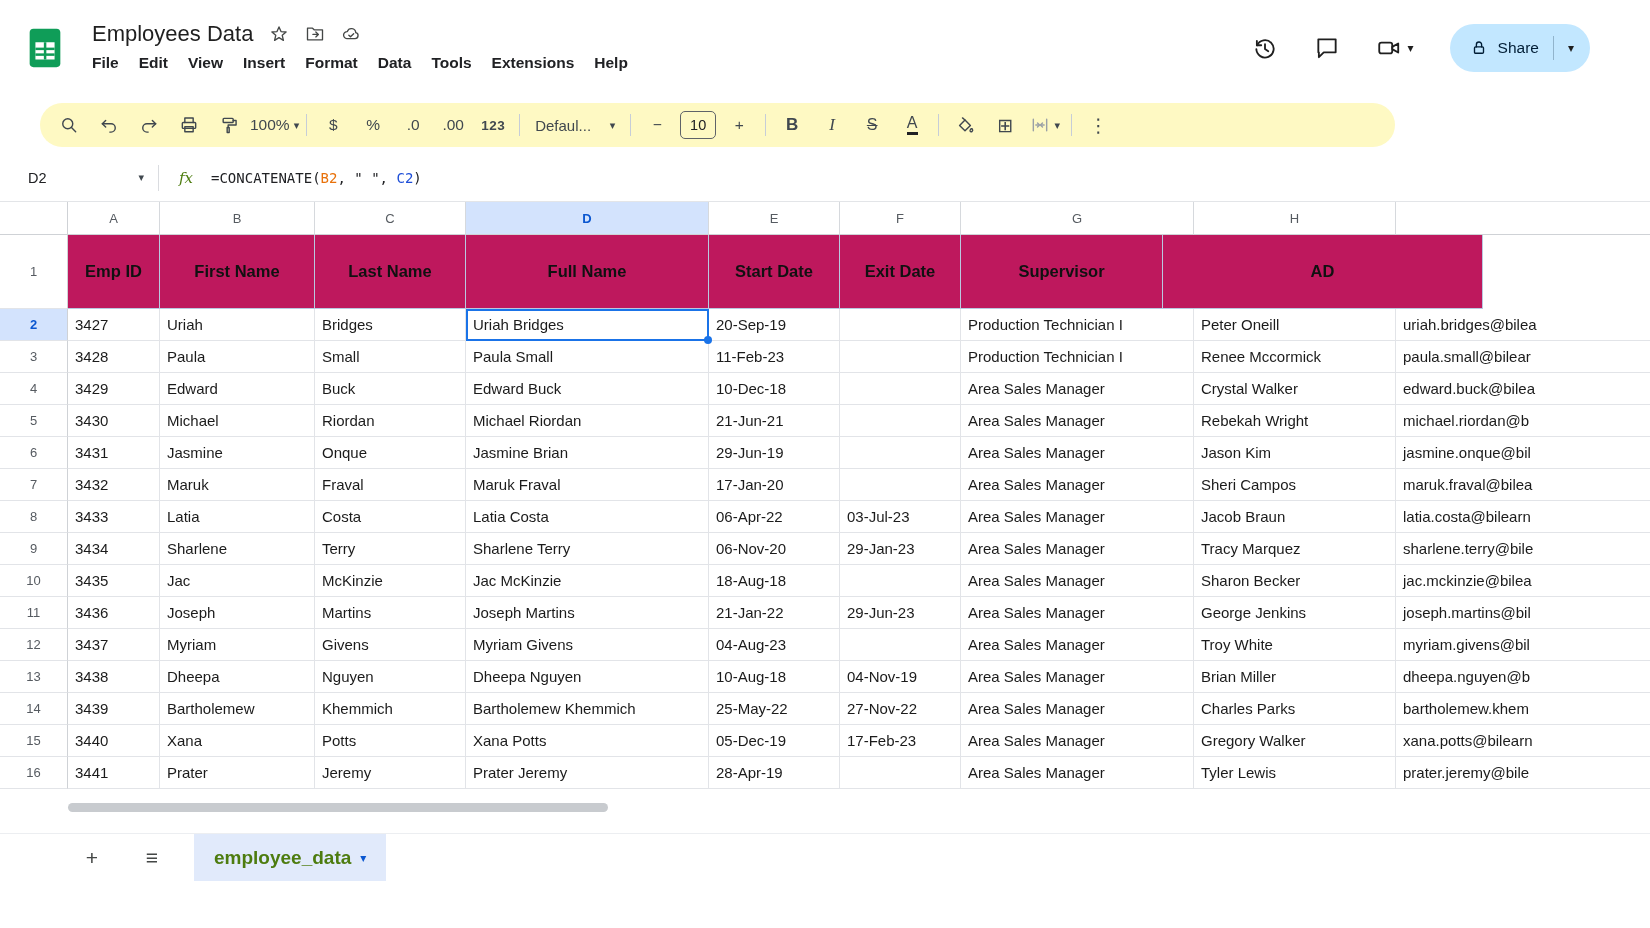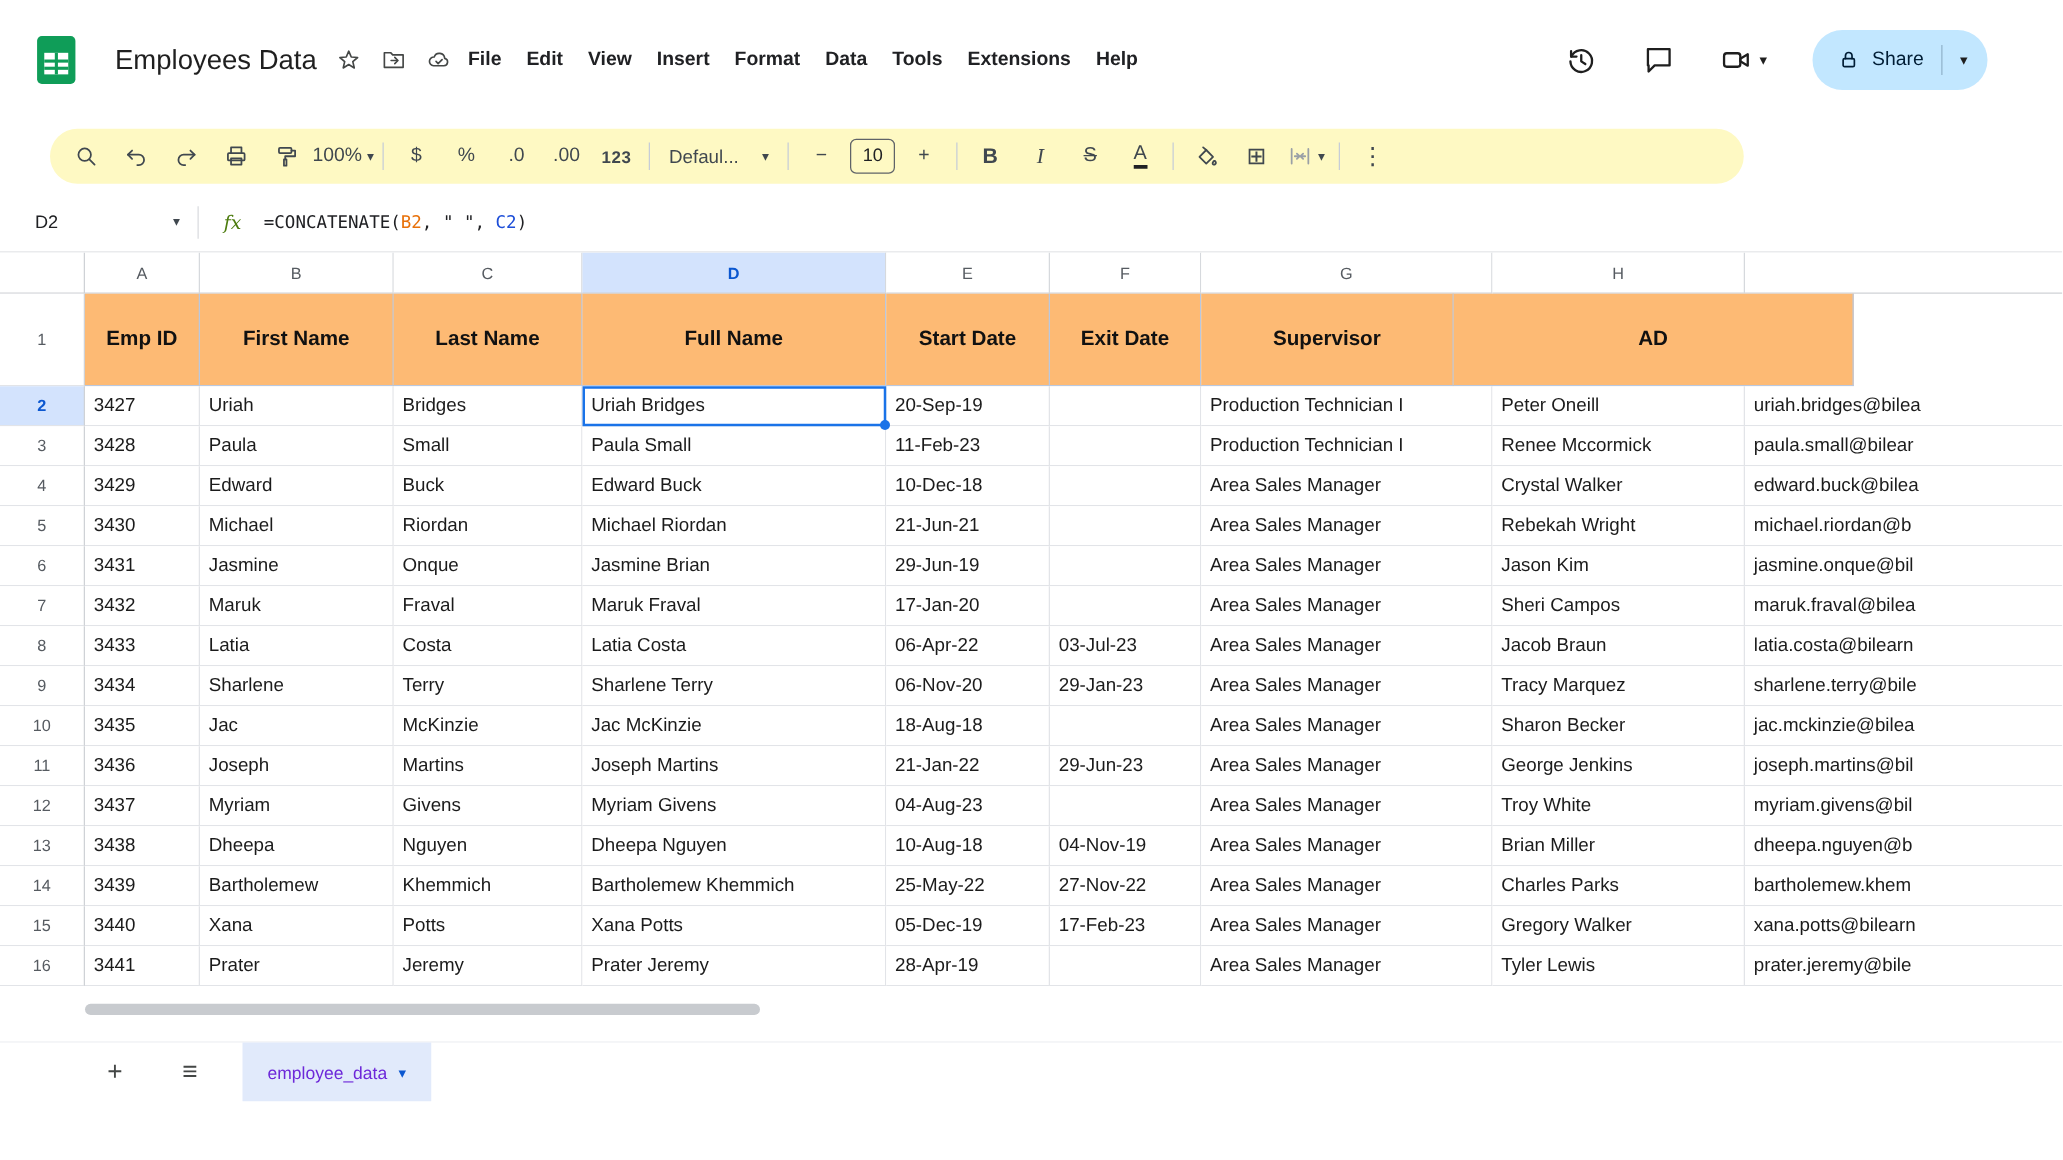--- a/index.html
+++ b/index.html
@@ -3,21 +3,21 @@
 <meta charset="utf-8">
 <style>
   * { margin:0; padding:0; box-sizing:border-box; }
   html,body { width:1650px; height:928px; overflow:hidden; background:#fff;
     font-family:"Liberation Sans", sans-serif; color:#202124; }
   .app { width:1650px; height:928px; display:flex; flex-direction:column; overflow:hidden; background:#fff; }
 
   
   .topbar { height:96px; display:flex; align-items:center; padding:0 16px 0 22px; flex:0 0 auto; }
   .logo { width:46px; height:46px; margin-right:14px; flex:0 0 auto; cursor:pointer; }
-  .title-area { display:flex; flex-direction:row; gap:3px; }
+  .title-area { display:flex; flex-direction:column; gap:3px; }
   .title-row { display:flex; align-items:center; gap:16px; padding-left:10px; }
   .doc-title { font-size:22px; color:#1f1f1f; }
   .ticon { width:20px; height:20px; display:flex; align-items:center; justify-content:center; color:#444746; }
   .ticon svg { width:20px; height:20px; stroke:#444746; fill:none; stroke-width:1.6; stroke-linecap:round; stroke-linejoin:round; }
   .menubar { display:flex; align-items:center; }
   .menu-item { font-size:15.5px; color:#202124; padding:4px 10px; border-radius:6px; cursor:pointer;font-weight:bold; }
   .topbar-right { margin-left:auto; display:flex; align-items:center; gap:36px; padding-right:44px; }
   .ricon { display:flex; align-items:center; gap:6px; }
   .ricon svg { width:26px; height:26px; stroke:#1f1f1f; fill:none; stroke-width:1.7; stroke-linecap:round; stroke-linejoin:round; }
   .caret { font-size:12px; color:#1f1f1f; line-height:1; }
@@ -60,38 +60,38 @@
   .colhdr-row { display:flex; height:33px; }
   .corner { width:68px; flex:0 0 auto; background:#fff; border-right:1px solid #cfd2d6; border-bottom:1px solid #cfd2d6; }
   .colh { height:33px; display:flex; align-items:center; justify-content:center; font-size:13px; color:#565b61;
     background:#fff; border-right:1px solid #d6d9dd; border-bottom:1px solid #cfd2d6; flex:0 0 auto; cursor:pointer; }
   .grow { display:flex; height:32px; }
   .hrow { height:74px; }
   .rowh { width:68px; flex:0 0 auto; display:flex; align-items:center; justify-content:center; font-size:13px;
     color:#565b61; background:#fff; border-right:1px solid #cfd2d6; border-bottom:1px solid #e2e4e8; cursor:pointer; }
   .cell { border-right:1px solid #e2e4e8; border-bottom:1px solid #e2e4e8; display:flex; align-items:center;
     padding-left:7px; font-size:15px; color:#1b1b1b; white-space:nowrap; overflow:hidden; background:#fff; flex:0 0 auto; cursor:cell; }
-  .hcell { background:#fdba74; font-weight:700; font-size:16.5px; justify-content:center; padding-left:0;
+  .hcell { background:#be185d; font-weight:700; font-size:16.5px; justify-content:center; padding-left:0;
     border-right:1px solid #b9c8e0; border-bottom:1px solid #b9c8e0; color:#111; }
   .selh { background:#d3e3fd !important; color:#0b57d0 !important; font-weight:700; }
   .selcell { outline:2px solid #1a73e8; outline-offset:-2px; position:relative; z-index:3; overflow:visible; }
   .fill-handle { position:absolute; right:-4px; bottom:-4px; width:8px; height:8px; background:#1a73e8;
     border-radius:50%; z-index:4; cursor:crosshair; }
   .c0{width:92px}.c1{width:155px}.c2{width:151px}.c3{width:243px}.c4{width:131px}
   .c5{width:121px}.c6{width:233px}.c7{width:202px}.c8{width:320px}
 
   
   .scrollzone { height:44px; position:relative; background:#fff; flex:0 0 auto; }
   .hscroll { position:absolute; left:68px; top:14px; width:540px; height:9px; border-radius:5px; background:#c8cbcf; cursor:grab; }
   .sheetbar { height:48px; display:flex; align-items:center; padding-left:74px; gap:24px; background:#fff;
     border-top:1px solid #eceef1; flex:0 0 auto; }
   .sbtn { width:36px; height:36px; display:flex; align-items:center; justify-content:center; font-size:21px;
     color:#444746; border-radius:50%; cursor:pointer; }
   .tab { height:48px; display:flex; align-items:center; gap:9px; padding:0 20px; background:#e1eafb; cursor:pointer; }
-  .tab-label { color:#6d28d9; font-weight:400; font-size:14px; }
+  .tab-label { color:#4d7c0f; font-weight:700; font-size:19px; }
   .tab .caret { color:#0b57d0; }
   .filler { flex:1 1 auto; background:#fff; }
 </style>
 </head>
 <body>
 
 <div class="app">
 
   <header class="topbar">
     <div class="logo">

